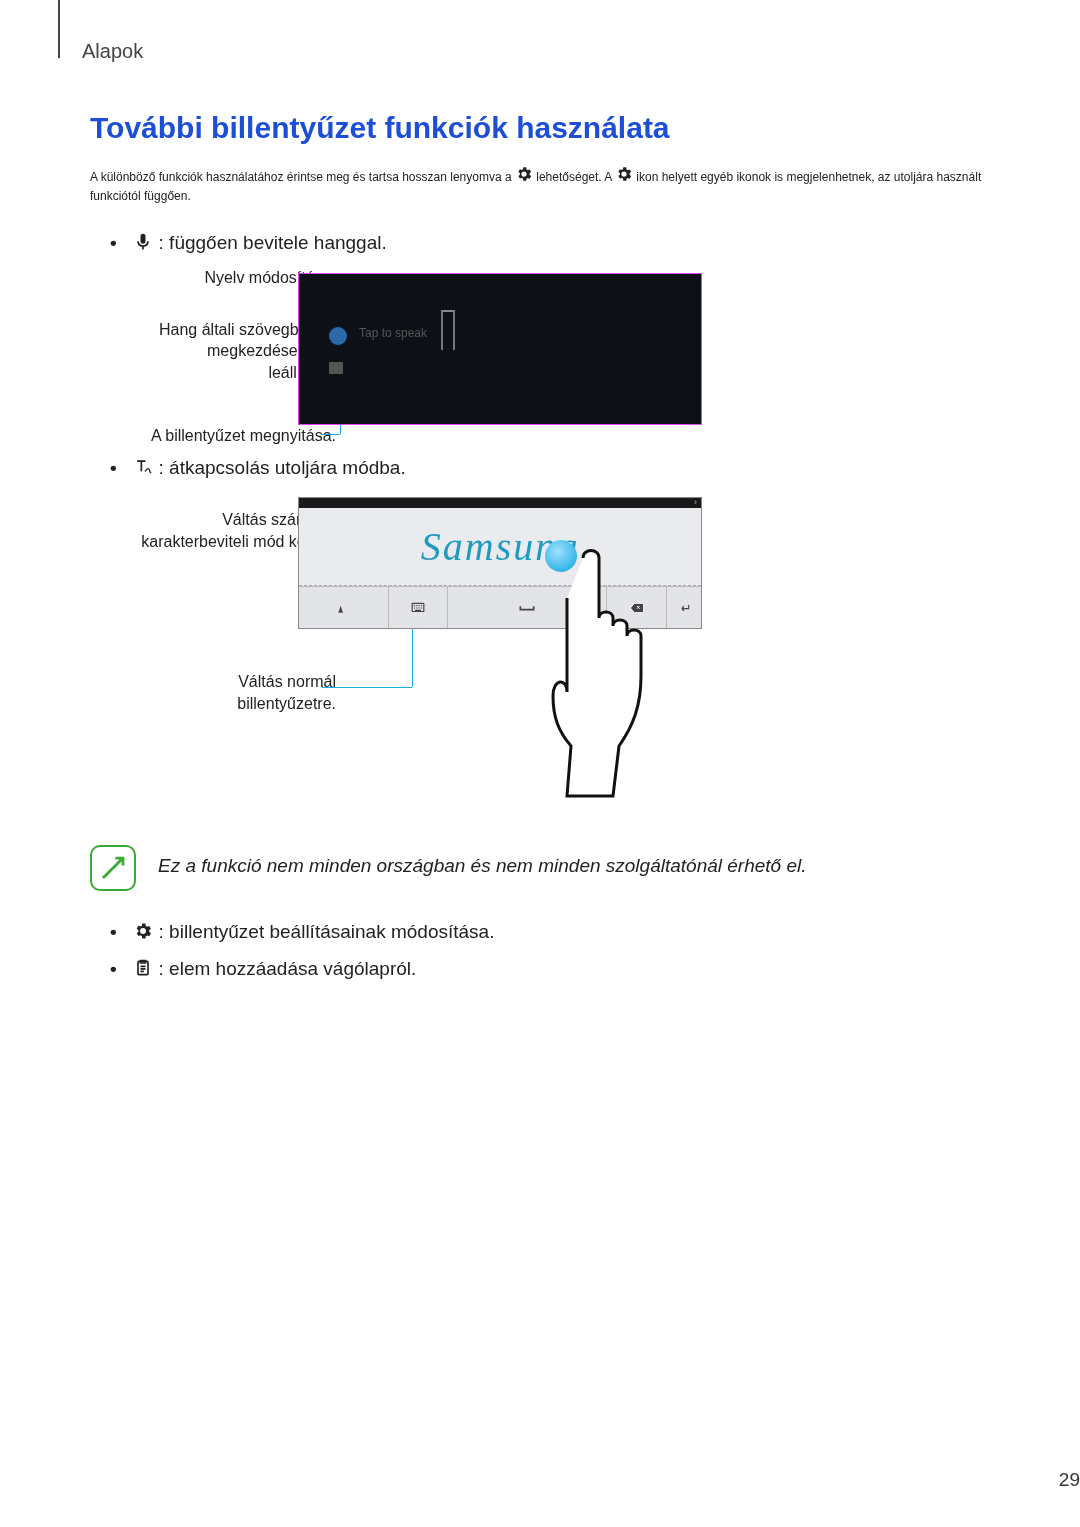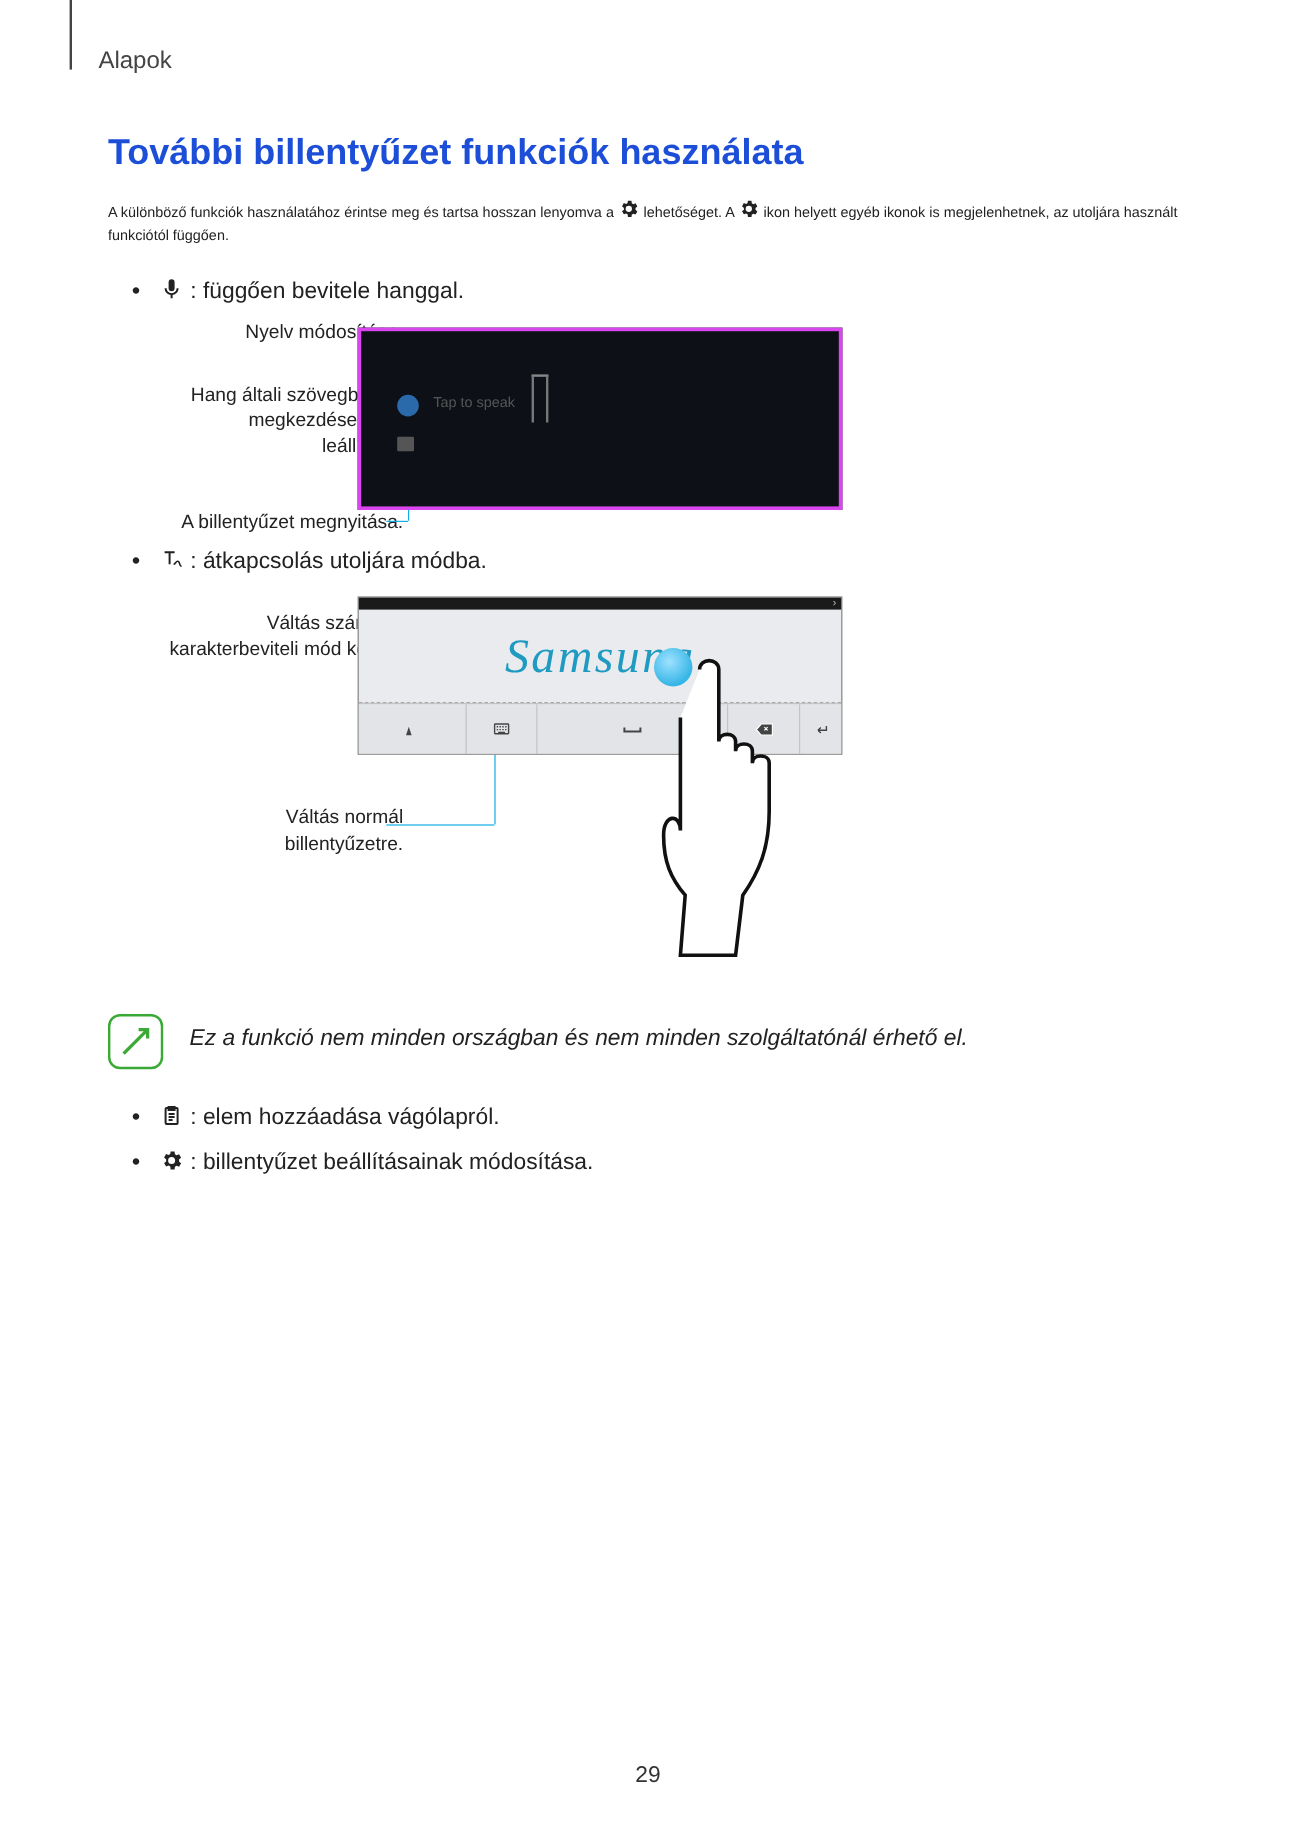--- a/index.html
+++ b/index.html
@@ -76,21 +76,21 @@
   .fig1-labels .lbl { text-align: right; line-height: 1.35; position: absolute; right: 0; width: 200px; }
   .fig1-l1 { top: -6px; }
   .fig1-l2 { top: 46px; }
   .fig1-l3 { top: 152px; }
 
   .fig1-panel {
     margin-left: 208px;
     width: 404px;
     height: 152px;
     background: #0d1117;
-    border: 3px solid #d946ef;
+    border: 1px solid #d946ef;
     position: relative;
   }
   .fig1-lang {
     position: absolute;
     left: 142px; top: 36px;
     width: 14px; height: 40px;
     border-left: 2px solid #777; border-right:2px solid #777;
     border-top: 2px solid #888;
   }
   .fig1-micbtn {
@@ -196,21 +196,21 @@
     border: 2.5px solid #3aa935;
     border-radius: 10px;
     display:flex; align-items:center; justify-content:center;
   }
   .note-text { font-size: 19px; padding-top: 10px; }
 
   .footer {
     position:absolute;
     bottom: 36px;
     left:0; right:0;
-    text-align:center;
+    text-align:right;
     font-size: 19px;
     color:#333;
   }
 </style>
 </head>
 <body>
 
 <div class="vrule"></div>
 <div class="page">
   <div class="header">Alapok</div>
@@ -334,32 +334,32 @@
           <path d="M4 20 20 4M14 4h6v6"></path>
         </svg>
     </div>
     <div class="note-text">Ez a funkció nem minden országban és nem minden szolgáltatónál érhető el.</div>
   </div>
 
   <ul class="bullets">
     <li>
       <span class="dot">•</span>
       <span class="sm-icon">
+        <svg viewBox="0 0 24 24" fill="#222">
+            <path d="M19.4 13a7.5 7.5 0 0 0 .1-1 7.5 7.5 0 0 0-.1-1l2.1-1.6-2-3.5-2.5 1a7.3 7.3 0 0 0-1.7-1L15 3h-4l-.3 2.6a7.3 7.3 0 0 0-1.7 1l-2.5-1-2 3.5L6.6 11a7.5 7.5 0 0 0 0 2l-2.1 1.6 2 3.5 2.5-1a7.3 7.3 0 0 0 1.7 1L11 21h4l.3-2.6a7.3 7.3 0 0 0 1.7-1l2.5 1 2-3.5Zm-7.4 2.5A3.5 3.5 0 1 1 15.5 12 3.5 3.5 0 0 1 12 15.5Z"></path>
+          </svg>
+      </span>
+      <span> : billentyűzet beállításainak módosítása.</span>
+    </li>
+    <li>
+      <span class="dot">•</span>
+      <span class="sm-icon">
         <svg viewBox="0 0 24 24" fill="none" stroke="#222" stroke-width="2">
             <rect x="6" y="4" width="12" height="16" rx="1"></rect>
             <path d="M9 3h6v3H9zM9 10h6M9 13h6M9 16h4"></path>
           </svg>
       </span>
       <span> : elem hozzáadása vágólapról.</span>
     </li>
-    <li>
-      <span class="dot">•</span>
-      <span class="sm-icon">
-        <svg viewBox="0 0 24 24" fill="#222">
-            <path d="M19.4 13a7.5 7.5 0 0 0 .1-1 7.5 7.5 0 0 0-.1-1l2.1-1.6-2-3.5-2.5 1a7.3 7.3 0 0 0-1.7-1L15 3h-4l-.3 2.6a7.3 7.3 0 0 0-1.7 1l-2.5-1-2 3.5L6.6 11a7.5 7.5 0 0 0 0 2l-2.1 1.6 2 3.5 2.5-1a7.3 7.3 0 0 0 1.7 1L11 21h4l.3-2.6a7.3 7.3 0 0 0 1.7-1l2.5 1 2-3.5Zm-7.4 2.5A3.5 3.5 0 1 1 15.5 12 3.5 3.5 0 0 1 12 15.5Z"></path>
-          </svg>
-      </span>
-      <span> : billentyűzet beállításainak módosítása.</span>
-    </li>
   </ul>
 
   <div class="footer">29</div>
 </div>
 
 </body></html>

